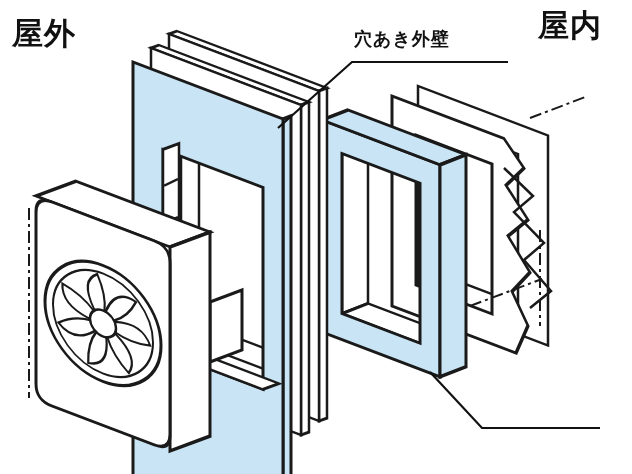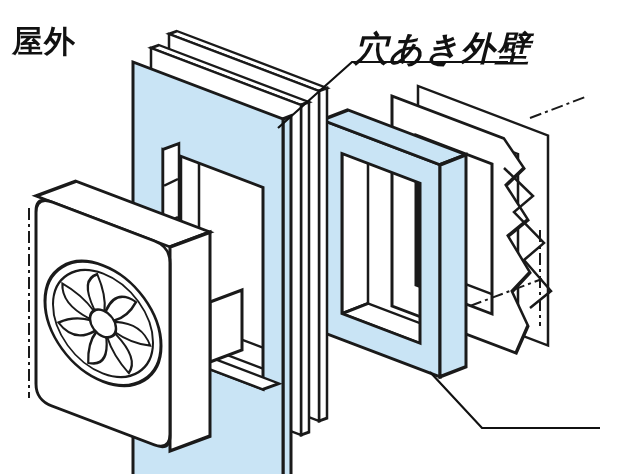--- a/index.html
+++ b/index.html
@@ -6,21 +6,21 @@
   .stage{
     position:relative;width:632px;height:474px;background:#fff;overflow:hidden;
     font-family:"DejaVu Sans",sans-serif;
   }
   .stage svg{position:absolute;left:0;top:0;}
   .lbl{
     position:absolute;color:#111;font-weight:700;line-height:1.15;
     white-space:nowrap;letter-spacing:1px;
   }
   .lbl-corner{font-size:31px;}
-  .lbl-callout{font-size:34px;font-style:italic;}
+  .lbl-callout{font-size:18px;}
 </style>
 </head>
 <body>
 
 <div class="stage">
 
   <svg width="632" height="474" viewBox="0 0 632 474">
     <defs>
       <path id="blade" d="M 70,88 Q 80,62 100,68 Q 92,86 78,95 Q 71,95 70,88 Z"></path>
     </defs>
@@ -102,16 +102,17 @@
         </g>
         <circle cx="67" cy="102" r="13" fill="#fff" stroke-width="2.5"></circle>
       </g>
       <line x1="29" y1="208" x2="29" y2="398" stroke-width="2" stroke-dasharray="12 4 3 4"></line>
     </g>
 
     <polyline fill="none" stroke="#111" stroke-width="2.2" points="508,62 352,62 278,128"></polyline>
     <polyline fill="none" stroke="#111" stroke-width="2.2" points="600,428 482,428 430,372"></polyline>
   </svg>
 
-  <div class="lbl lbl-corner" style="left:12px;top:24px;">屋外</div>
+  <div class="lbl lbl-corner" style="left:12px;top:16px;">屋外</div>
+  <div class="lbl lbl-corner" style="left:538px;top:8px;">屋内</div>
   <div class="lbl lbl-callout" style="left:354px;top:29px;">穴あき外壁</div>
 
 </div>
 
 </body></html>

